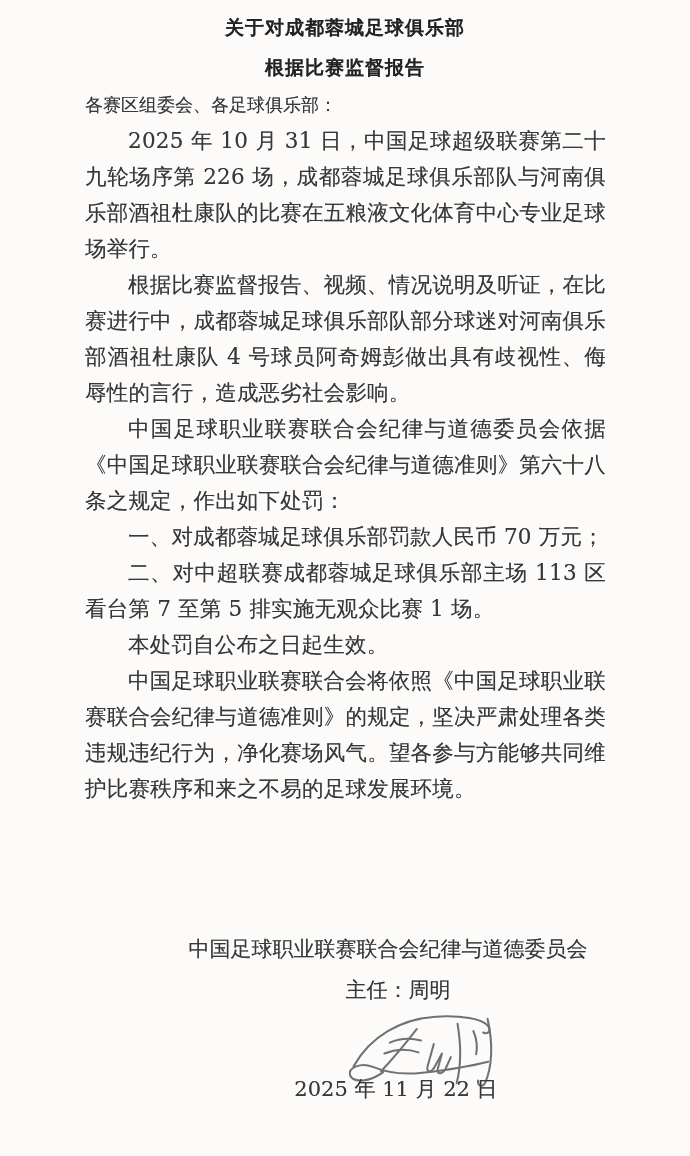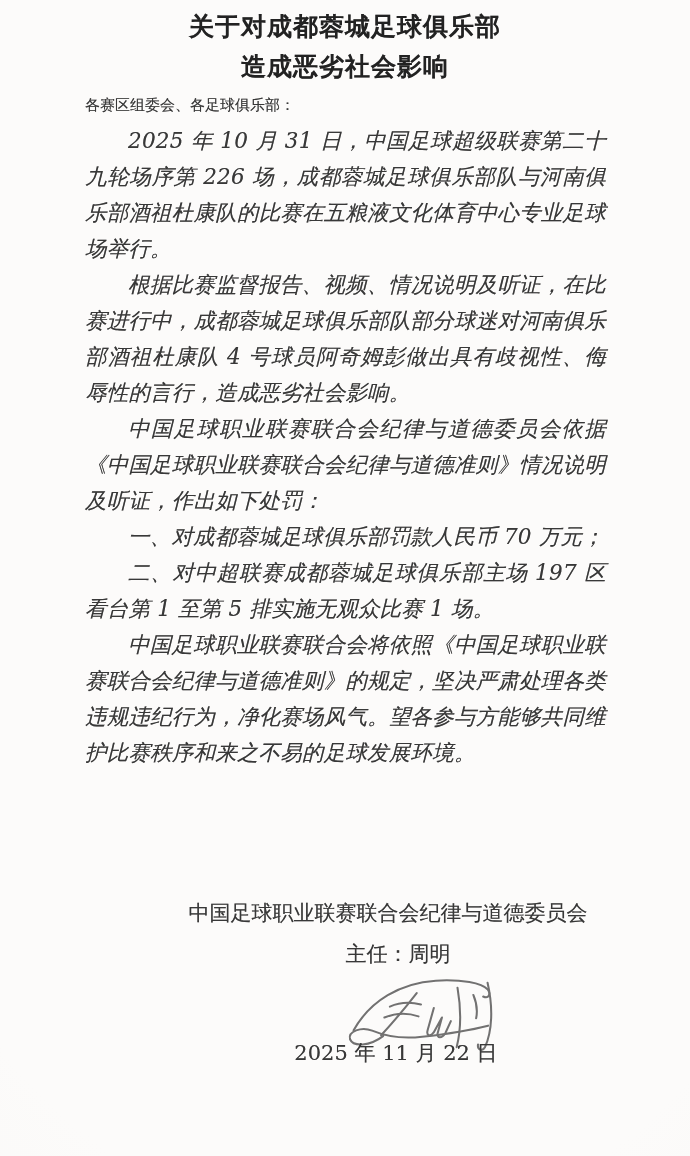--- a/index.html
+++ b/index.html
@@ -17,44 +17,43 @@
   }
   .page {
     position: relative;
     width: 690px;
     height: 1156px;
   }
   .doc-title {
     margin: 0;
     padding: 7px 30px 0 30px;
     text-align: center;
-    font-size: 25px;
+    font-size: 19px;
     line-height: 40px;
     font-weight: 700;
     color: #222222;
     letter-spacing: 1px;
   }
   .doc-title span { display: block; }
   .content {
     padding: 0 84px 0 85px;
   }
   .salutation {
     margin: 0;
-    font-size: 15px;
+    font-size: 18px;
     line-height: 36px;
     text-indent: 0;
   }
   .para {
     margin: 0;
     font-size: 21.5px;
     line-height: 36px;
     text-indent: 2em;
     text-align: justify;
     letter-spacing: 0.2px;
-    font-style: italic;
   }
   
   .para, .salutation, .doc-title, .sig-line {
     text-shadow: 0 0 0.45px rgba(70, 70, 70, 0.55);
   }
   .signature-block {
     margin-top: 128px;
     margin-left: 70px;  
     text-align: center;
   }
@@ -82,31 +81,32 @@
     opacity: 0.85;
   }
 </style>
 </head>
 <body>
 
 <div class="page">
 
   <h1 class="doc-title">
     <span>关于对成都蓉城足球俱乐部</span>
-    <span>造成恶劣社会影响</span>
+    <span>根据比赛监督报告</span>
   </h1>
 
   <div class="content">
     <p class="salutation">各赛区组委会、各足球俱乐部：</p>
 
     <p class="para">2025 年 10 月 31 日，中国足球超级联赛第二十九轮场序第 226 场，成都蓉城足球俱乐部队与河南俱乐部酒祖杜康队的比赛在五粮液文化体育中心专业足球场举行。</p>
     <p class="para">根据比赛监督报告、视频、情况说明及听证，在比赛进行中，成都蓉城足球俱乐部队部分球迷对河南俱乐部酒祖杜康队 4 号球员阿奇姆彭做出具有歧视性、侮辱性的言行，造成恶劣社会影响。</p>
-    <p class="para">中国足球职业联赛联合会纪律与道德委员会依据《中国足球职业联赛联合会纪律与道德准则》情况说明及听证，作出如下处罚：</p>
+    <p class="para">中国足球职业联赛联合会纪律与道德委员会依据《中国足球职业联赛联合会纪律与道德准则》第六十八条之规定，作出如下处罚：</p>
     <p class="para">一、对成都蓉城足球俱乐部罚款人民币 70 万元；</p>
-    <p class="para">二、对中超联赛成都蓉城足球俱乐部主场 197 区看台第 1 至第 5 排实施无观众比赛 1 场。</p>
+    <p class="para">二、对中超联赛成都蓉城足球俱乐部主场 113 区看台第 7 至第 5 排实施无观众比赛 1 场。</p>
+    <p class="para">本处罚自公布之日起生效。</p>
     <p class="para">中国足球职业联赛联合会将依照《中国足球职业联赛联合会纪律与道德准则》的规定，坚决严肃处理各类违规违纪行为，净化赛场风气。望各参与方能够共同维护比赛秩序和来之不易的足球发展环境。</p>
   </div>
 
   <div class="signature-block">
     <p class="sig-line sig-org">中国足球职业联赛联合会纪律与道德委员会</p>
     <p class="sig-line sig-signer">主任：周明</p>
 
     <div class="sig-scribble">
       <svg width="190" height="78" viewBox="0 0 190 80" fill="none" stroke="#5a5a5a" stroke-width="2.1" stroke-linecap="round" stroke-linejoin="round">
 

